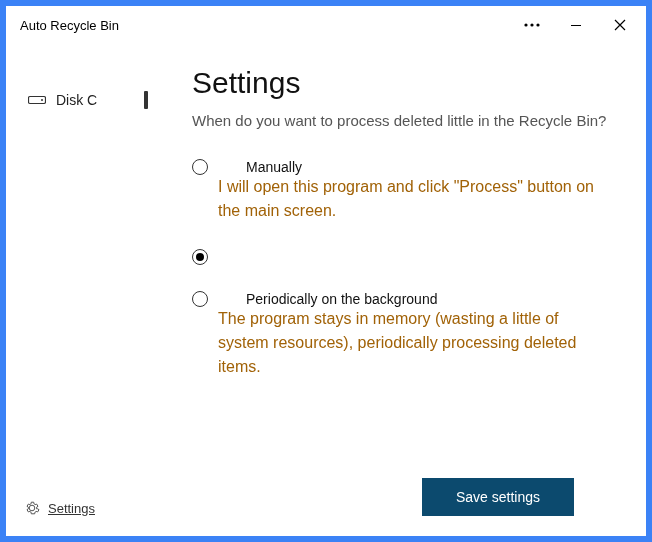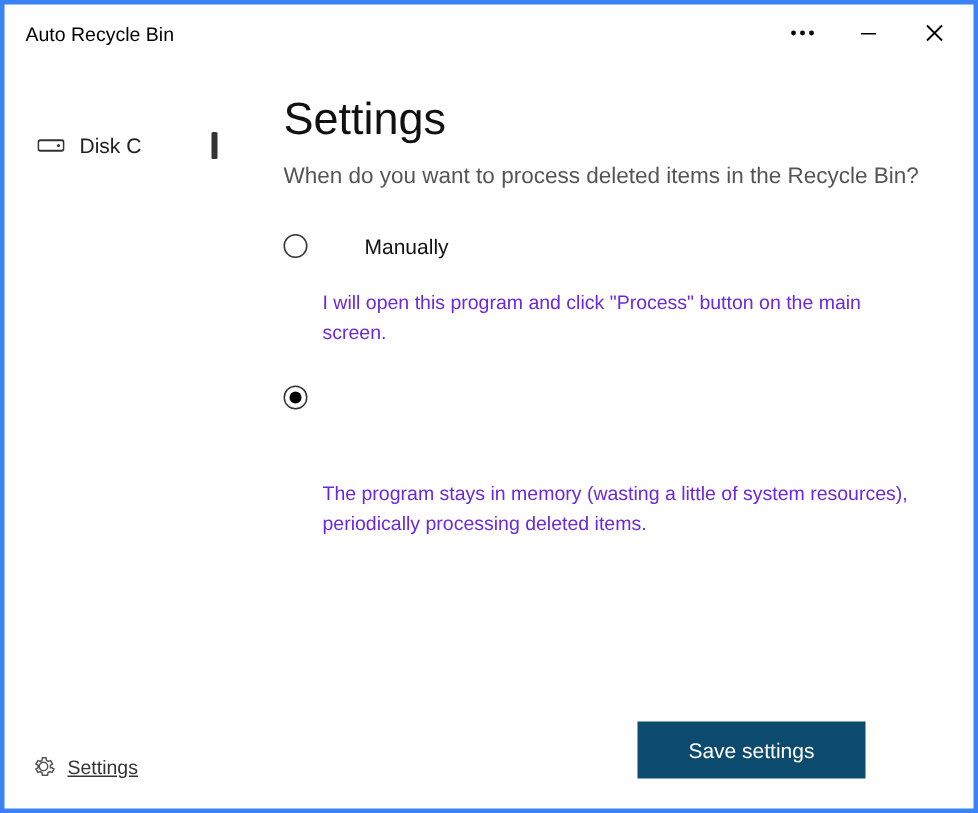--- a/index.html
+++ b/index.html
@@ -1,18 +1,18 @@
 <!DOCTYPE html>
 <html><head>
 <meta charset="utf-8">
 <style>
 * { margin: 0; padding: 0; box-sizing: border-box; font-family: "Segoe UI", Arial, sans-serif; }
 body { background: #fff; width: 652px; height: 542px; overflow: hidden; }
 
-.window { width: 100%; height: 100%; display: flex; flex-direction: column; border: 3px solid #3b82f6; }
+.window { width: 100%; height: 100%; display: flex; flex-direction: column; border: 6px solid #3b82f6; }
 
 .titlebar { height: 38px; display: flex; align-items: center; padding: 0 4px 0 14px; }
 .titlebar-title { font-size: 13px; color: #000; flex: 1; }
 .titlebar-controls { display: flex; align-items: center; }
 .tb-btn { width: 44px; height: 30px; display: flex; align-items: center; justify-content: center; cursor: pointer; color: #000; }
 .tb-btn svg { display: block; }
 
 .body { flex: 1; display: flex; min-height: 0; }
 
 .sidebar { width: 150px; display: flex; flex-direction: column; padding-top: 38px; gap: 36px; }
@@ -25,21 +25,21 @@
 
 .main { flex: 1; padding: 22px 36px 0 36px; display: flex; flex-direction: column; }
 .heading { font-size: 30px; font-weight: 400; color: #111; margin-bottom: 10px; }
 .subheading { font-size: 15px; color: #555; line-height: 1.4; margin-bottom: 28px; }
 
 .option { margin-bottom: 26px; }
 .option-row { display: flex; align-items: center; cursor: pointer; gap: 28px; }
 .radio { width: 16px; height: 16px; border: 1.5px solid #333; border-radius: 50%; margin-right: 10px; display: flex; align-items: center; justify-content: center; flex-shrink: 0; }
 .radio.checked::after { content: ""; width: 8px; height: 8px; background: #000; border-radius: 50%; }
 .option-label { font-size: 14px; color: #111; }
-.option-desc { font-size: 13px; color: #6d28d9; line-height: 1.5; margin-top: 20px; margin-left: 26px; max-width: 420px; }
+.option-desc { font-size: 16px; color: #a16207; line-height: 1.5; margin-top: 0; margin-left: 26px; max-width: 420px; }
 
 .footer { display: flex; justify-content: flex-end; padding: 0 36px 20px 0; margin-top: auto; }
 .save-btn { background: #0c4a6e; color: #fff; border: none; font-size: 14px; padding: 11px 34px; cursor: pointer; }
 </style>
 </head>
 <body>
 
 <div class="window">
 
   <div class="titlebar">
@@ -80,37 +80,41 @@
       <div class="sidebar-footer">
         <svg width="16" height="16" viewBox="0 0 16 16">
           <path d="M8 5.2a2.8 2.8 0 100 5.6 2.8 2.8 0 000-5.6zM13.6 8.8l1.4.9-1.3 2.2-1.6-.5a5 5 0 01-1.1.7l-.3 1.7H7.3l-.3-1.7a5 5 0 01-1.1-.7l-1.6.5-1.3-2.2 1.4-.9a5 5 0 010-1.6l-1.4-.9 1.3-2.2 1.6.5a5 5 0 011.1-.7l.3-1.7h2.4l.3 1.7a5 5 0 011.1.7l1.6-.5 1.3 2.2-1.4.9a5 5 0 010 1.6z" fill="none" stroke="#555" stroke-width="1"></path>
         </svg>
         <span class="label">Settings</span>
       </div>
     </div>
 
     <div class="main">
       <div class="heading">Settings</div>
-      <div class="subheading">When do you want to process deleted items in the Recycle Bin?</div>
+      <div class="subheading">When do you want to process deleted little in the Recycle Bin?</div>
 
       <div class="option">
         <div class="option-row">
           <span class="radio"></span>
           <span class="option-label">Manually</span>
         </div>
         <div class="option-desc">I will open this program and click "Process" button on the main screen.</div>
       </div>
 
       <div class="option">
         <div class="option-row">
           <span class="radio checked"></span>
         </div>
       </div>
 
       <div class="option">
+        <div class="option-row">
+          <span class="radio"></span>
+          <span class="option-label">Periodically on the background</span>
+        </div>
         <div class="option-desc">The program stays in memory (wasting a little of system resources), periodically processing deleted items.</div>
       </div>
 
       <div class="footer">
         <button class="save-btn">Save settings</button>
       </div>
     </div>
 
   </div>
 </div>

